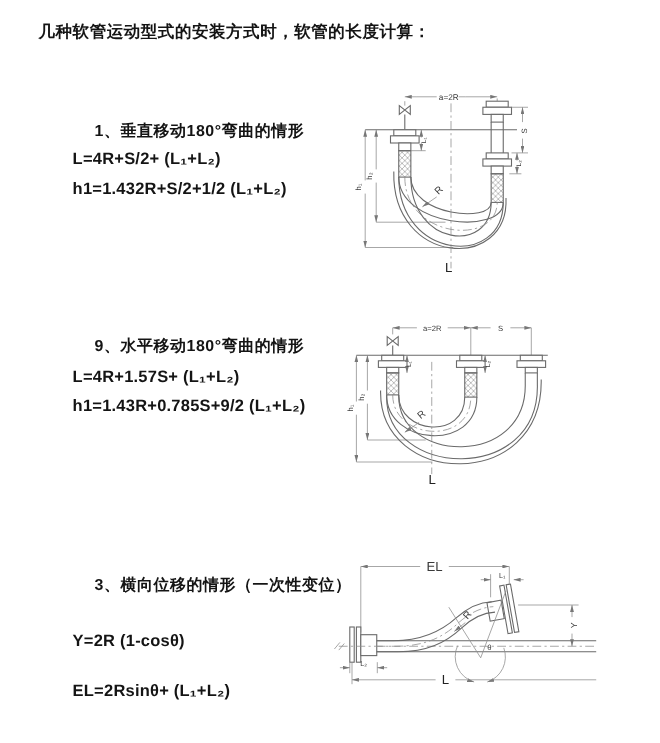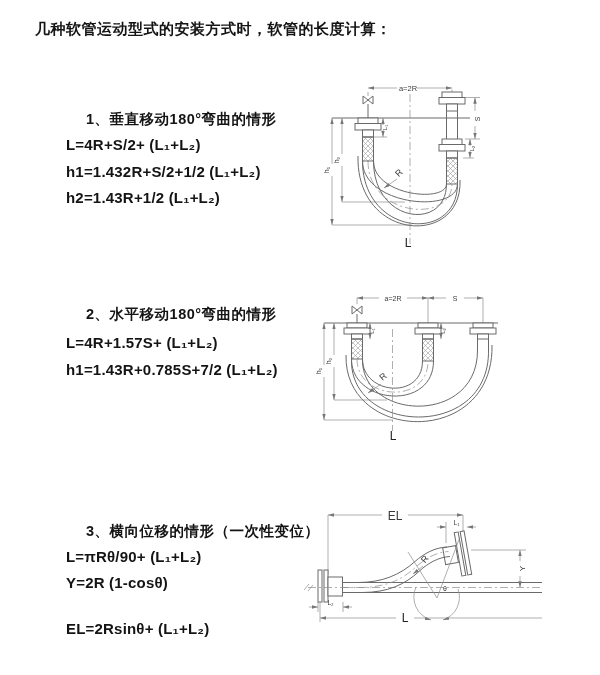--- a/index.html
+++ b/index.html
@@ -20,28 +20,26 @@
 </head>
 <body>
 
 <div id="page">
 
   <div class="title">几种软管运动型式的安装方式时，软管的长度计算：</div>
 
   <div class="heading" style="left:46px;top:110px">1、垂直移动180°弯曲的情形</div>
   <div class="formula" style="left:66px;top:136px">L=4R+S/2+ (L₁+L₂)</div>
   <div class="formula" style="left:66px;top:163px">h1=1.432R+S/2+1/2 (L₁+L₂)</div>
-  <div class="formula" style="left:66px;top:189px">h2=1.43R+1/2 (L₁+L₂)</div>
-
-  <div class="heading" style="left:46px;top:305px">2、水平移动180°弯曲的情形</div>
+
+  <div class="heading" style="left:46px;top:305px">9、水平移动180°弯曲的情形</div>
   <div class="formula" style="left:66px;top:334px">L=4R+1.57S+ (L₁+L₂)</div>
-  <div class="formula" style="left:66px;top:361px">h1=1.43R+0.785S+7/2 (L₁+L₂)</div>
+  <div class="formula" style="left:66px;top:361px">h1=1.43R+0.785S+9/2 (L₁+L₂)</div>
 
   <div class="heading" style="left:46px;top:522px">3、横向位移的情形（一次性变位）</div>
-  <div class="formula" style="left:66px;top:548px">L=πRθ/90+ (L₁+L₂)</div>
   <div class="formula" style="left:66px;top:574px">Y=2R (1-cosθ)</div>
   <div class="formula" style="left:66px;top:620px">EL=2Rsinθ+ (L₁+L₂)</div>
 
   <svg style="left:313px;top:76px" width="185" height="182" viewBox="0 0 185 182">
     <defs>
       <marker id="aE1" orient="auto" markerWidth="9" markerHeight="5" refX="9" refY="2.5">
         <path d="M0,0 L9,2.5 L0,5 Z" fill="#777"></path>
       </marker>
       <pattern id="hat1" patternUnits="userSpaceOnUse" width="5" height="5">
         <path d="M0,5 L5,0 M0,0 L5,5" stroke="#9a9a9a" stroke-width=".6"></path>

